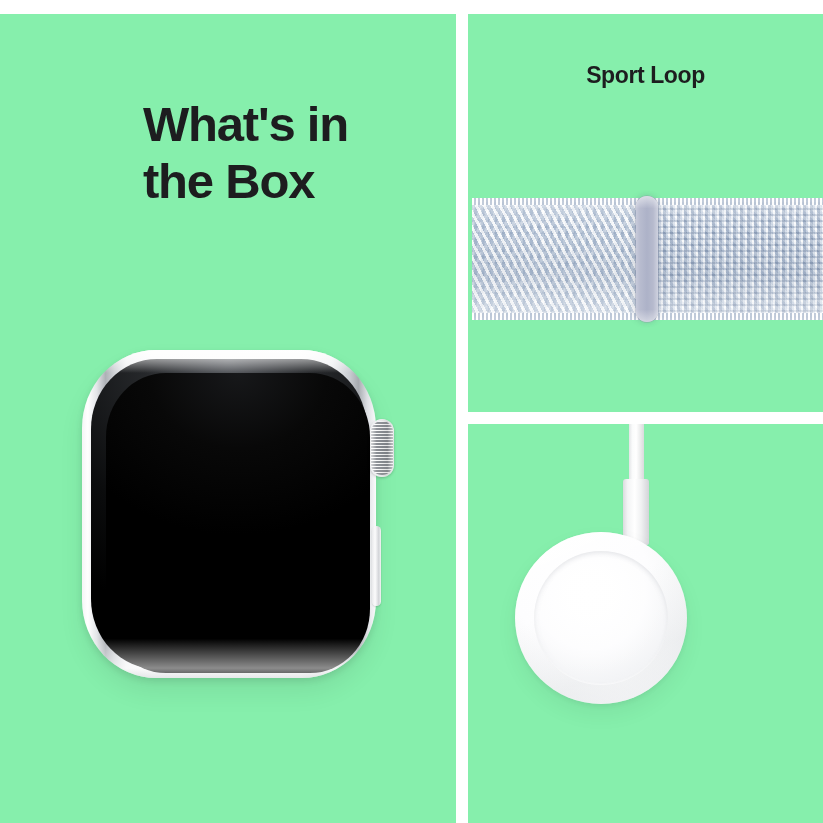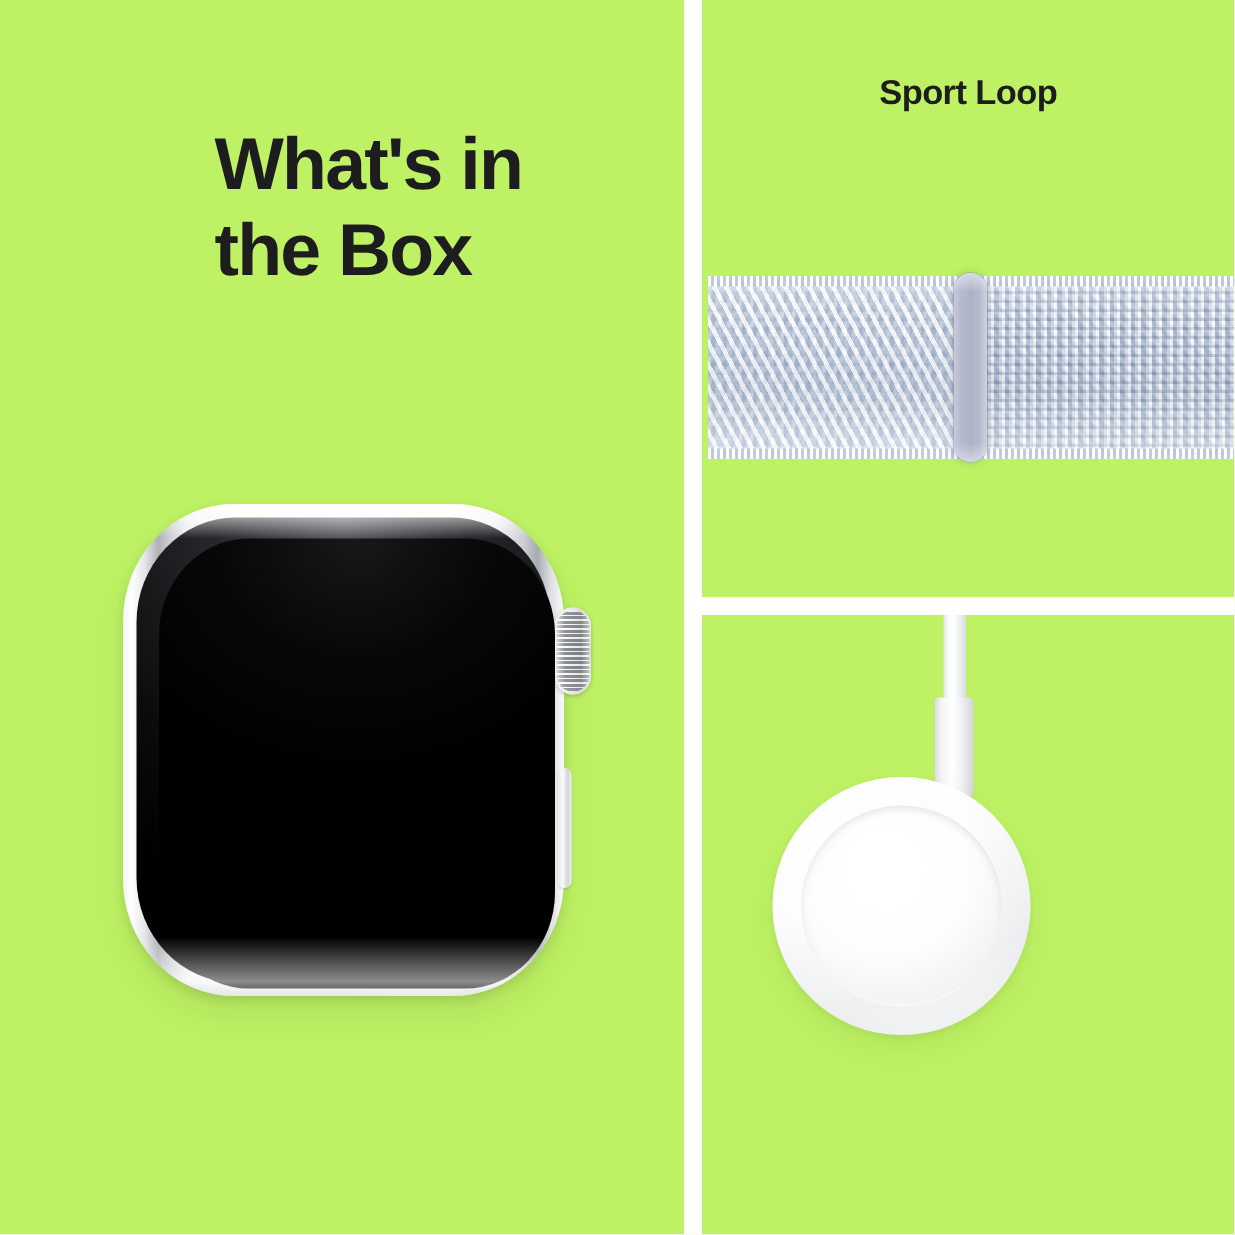--- a/index.html
+++ b/index.html
@@ -13,22 +13,23 @@
     height: 823px;
     background: #ffffff;
     overflow: hidden;
     font-family: "Liberation Sans", sans-serif;
     -webkit-font-smoothing: antialiased;
   }
 
   
   .panel {
     position: absolute;
-    background: #bef264;
+    background: #86efac;
     overflow: hidden;
+    margin-top: 14px;
   }
   #panel-watch   { left: 0;     top: 0;    width: 456px; height: 823px; }
   #panel-band    { left: 468px; top: 0;    width: 355px; height: 398px; }
   #panel-charger { left: 468px; top: 410px; width: 355px; height: 413px; }
 
   
   .headline {
     position: absolute;
     left: 143px;
     top: 82px;

